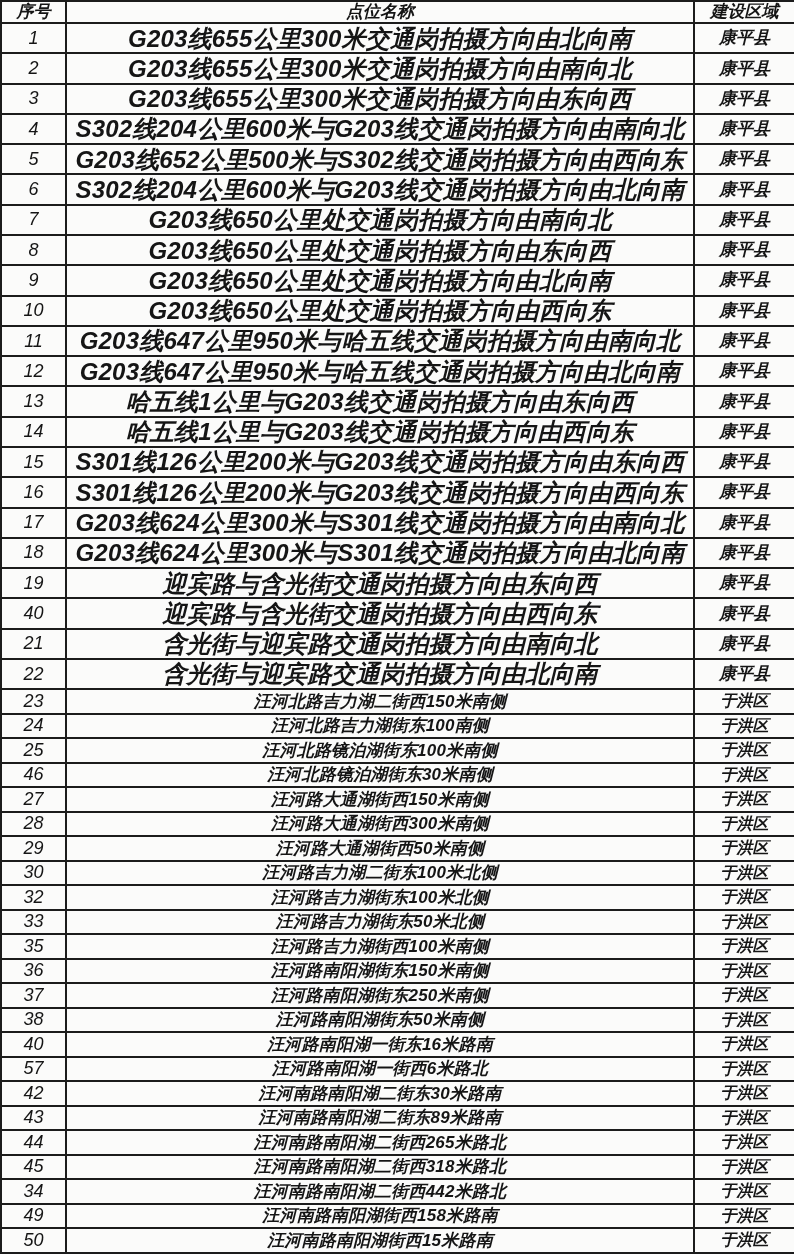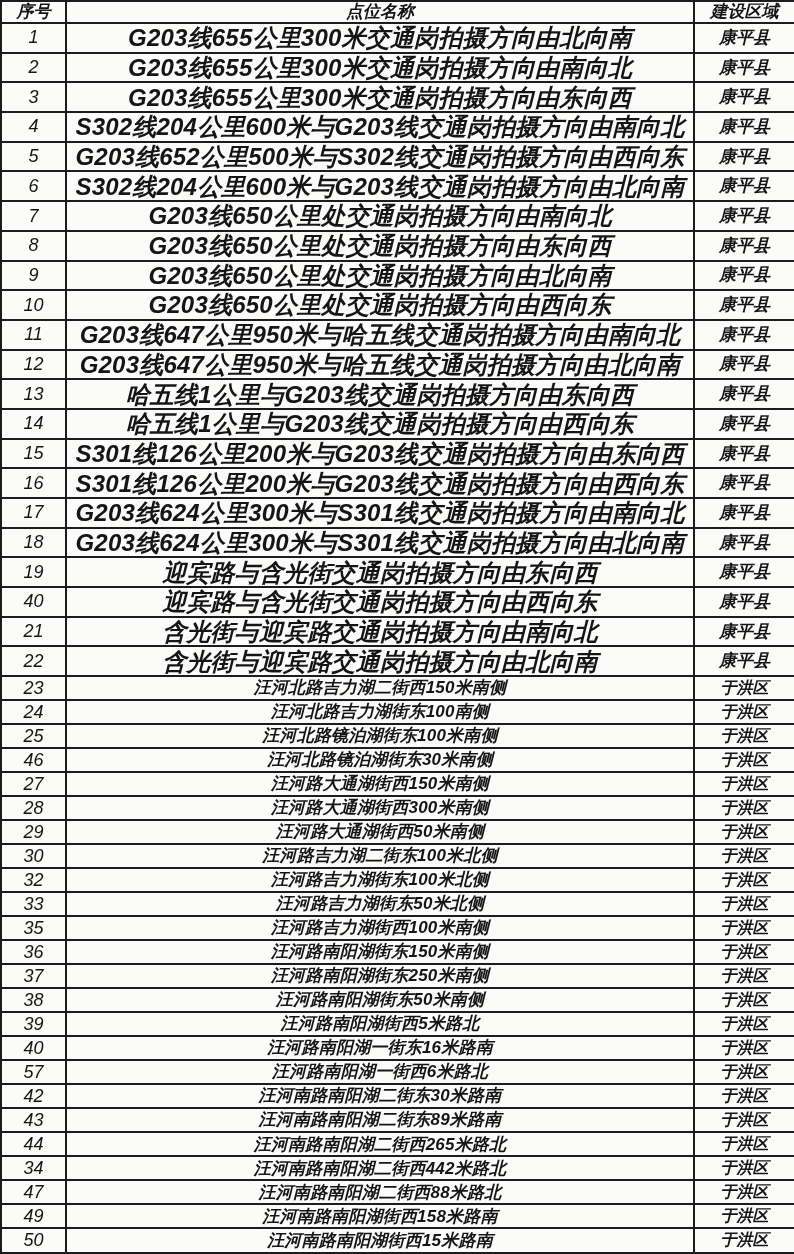--- a/index.html
+++ b/index.html
@@ -259,25 +259,20 @@
           <td class="no-cell">37</td>
           <td class="name-cell">汪河路南阳湖街东250米南侧</td>
           <td class="region-cell">于洪区</td>
         </tr>
         <tr class="sec-b">
           <td class="no-cell">38</td>
           <td class="name-cell">汪河路南阳湖街东50米南侧</td>
           <td class="region-cell">于洪区</td>
         </tr>
         <tr class="sec-b">
-          <td class="no-cell">39</td>
-          <td class="name-cell">汪河路南阳湖街西5米路北</td>
-          <td class="region-cell">于洪区</td>
-        </tr>
-        <tr class="sec-b">
           <td class="no-cell">40</td>
           <td class="name-cell">汪河路南阳湖一街东16米路南</td>
           <td class="region-cell">于洪区</td>
         </tr>
         <tr class="sec-b">
           <td class="no-cell">57</td>
           <td class="name-cell">汪河路南阳湖一街西6米路北</td>
           <td class="region-cell">于洪区</td>
         </tr>
         <tr class="sec-b">
@@ -289,27 +284,27 @@
           <td class="no-cell">43</td>
           <td class="name-cell">汪河南路南阳湖二街东89米路南</td>
           <td class="region-cell">于洪区</td>
         </tr>
         <tr class="sec-b">
           <td class="no-cell">44</td>
           <td class="name-cell">汪河南路南阳湖二街西265米路北</td>
           <td class="region-cell">于洪区</td>
         </tr>
         <tr class="sec-b">
+          <td class="no-cell">45</td>
+          <td class="name-cell">汪河南路南阳湖二街西318米路北</td>
+          <td class="region-cell">于洪区</td>
+        </tr>
+        <tr class="sec-b">
           <td class="no-cell">34</td>
           <td class="name-cell">汪河南路南阳湖二街西442米路北</td>
-          <td class="region-cell">于洪区</td>
-        </tr>
-        <tr class="sec-b">
-          <td class="no-cell">47</td>
-          <td class="name-cell">汪河南路南阳湖二街西88米路北</td>
           <td class="region-cell">于洪区</td>
         </tr>
         <tr class="sec-b">
           <td class="no-cell">49</td>
           <td class="name-cell">汪河南路南阳湖街西158米路南</td>
           <td class="region-cell">于洪区</td>
         </tr>
         <tr class="sec-b">
           <td class="no-cell">50</td>
           <td class="name-cell">汪河南路南阳湖街西15米路南</td>

